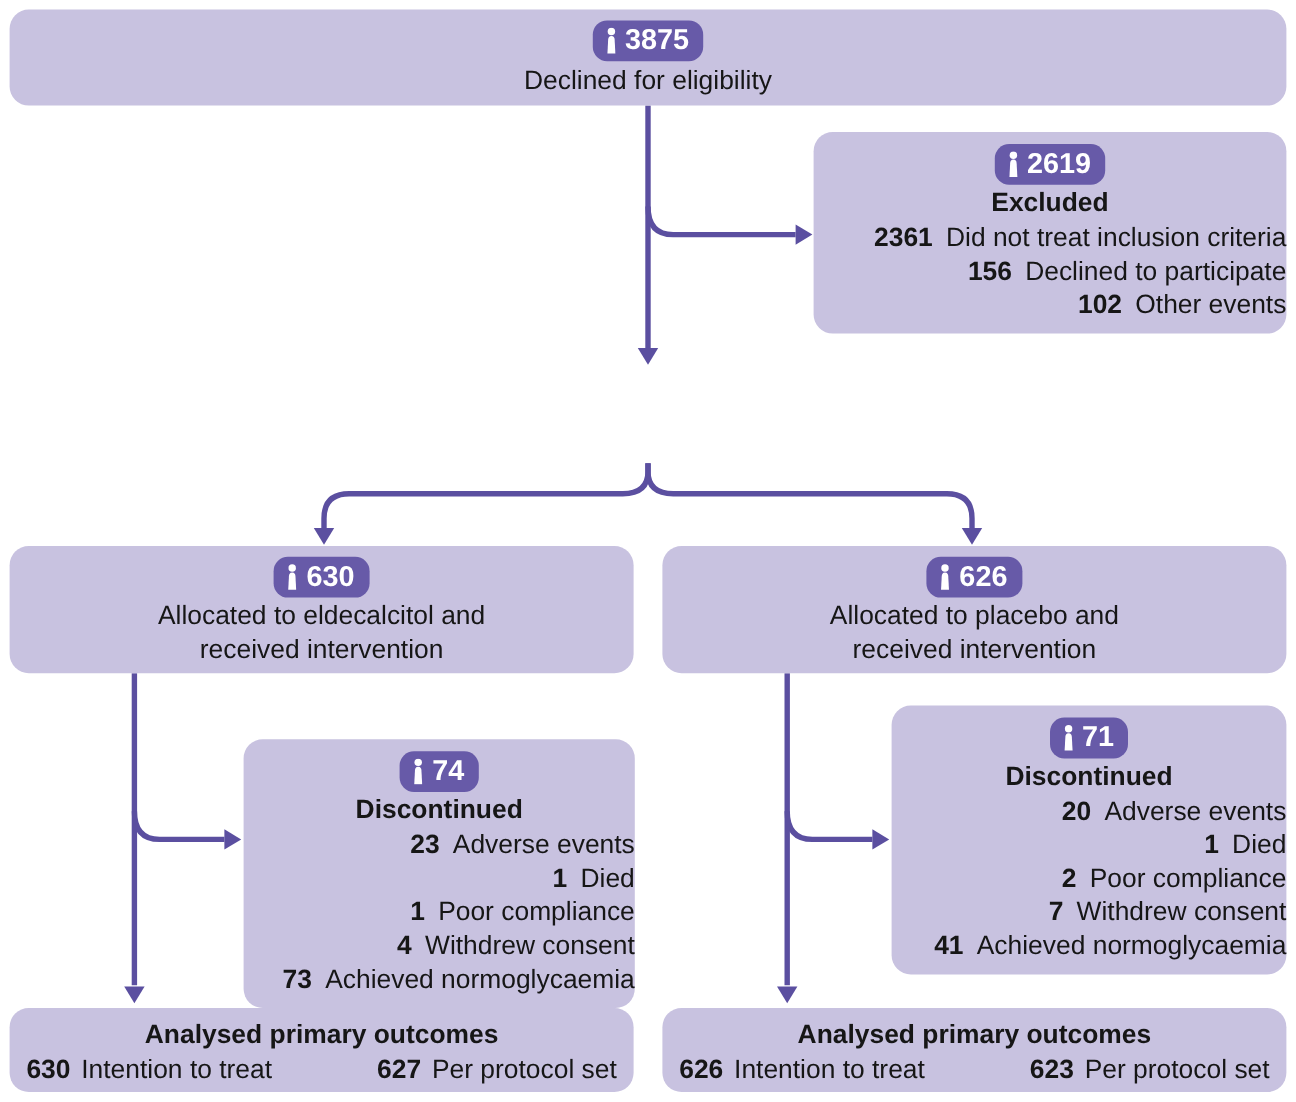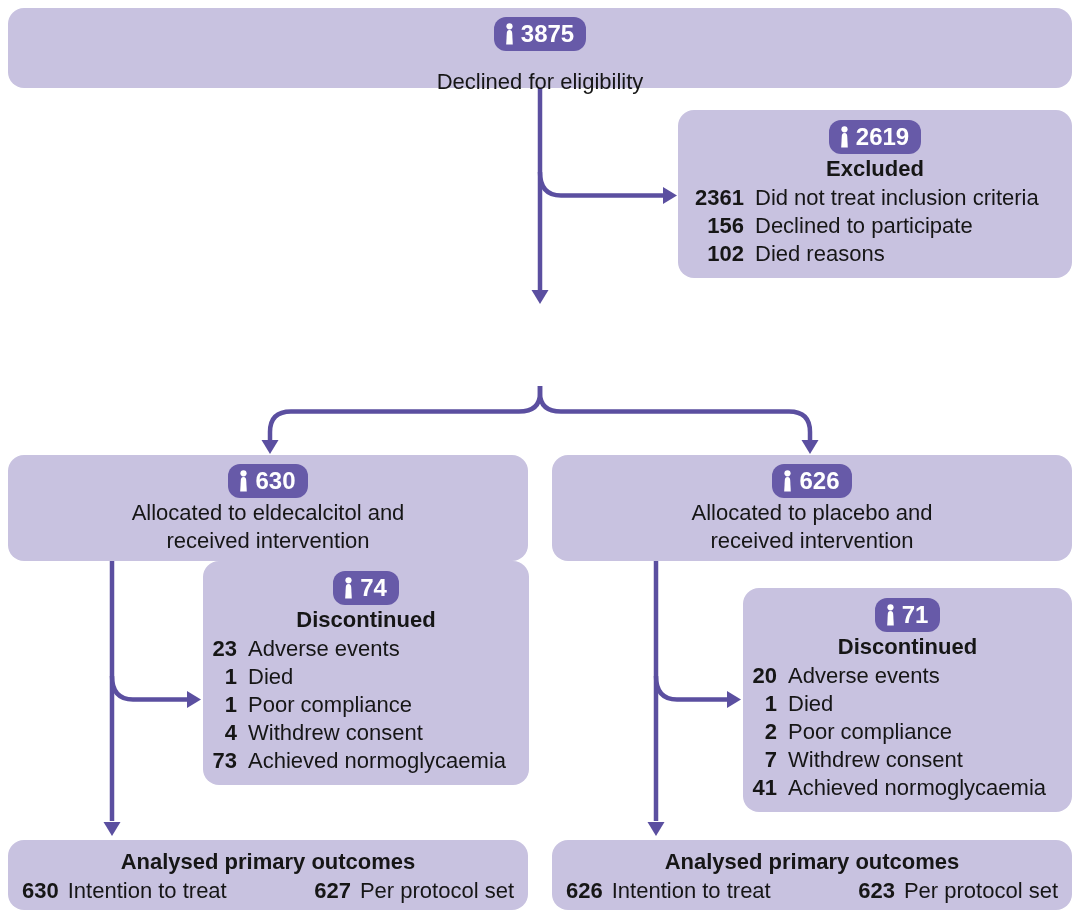--- a/index.html
+++ b/index.html
@@ -15,34 +15,34 @@
   #canvas{position:relative;width:1080px;height:918px;background:var(--page-bg);overflow:hidden;}
   #connectors{position:absolute;left:0;top:0;pointer-events:none;}
   .box{position:absolute;background:var(--box-bg);border-radius:16px;box-sizing:border-box;}
   .center-col{display:flex;flex-direction:column;align-items:center;}
   .badge{display:inline-flex;align-items:center;gap:6px;background:var(--badge-bg);
          color:var(--badge-text);font-weight:bold;font-size:24px;line-height:26px;
          padding:4px 12px 4px 10px;border-radius:12px;}
   .badge svg{display:block;}
   .label{font-size:22px;line-height:27px;text-align:center;}
   .title{font-size:22px;line-height:30px;font-weight:bold;text-align:center;}
-  .rows{display:flex;flex-direction:column;align-self:stretch;}
+  .rows{display:flex;flex-direction:column;align-self:stretch;align-items:flex-end;}
   .row{display:flex;align-items:baseline;font-size:22px;line-height:28px;}
   .row .num{font-weight:bold;text-align:right;flex:none;}
   .row .lbl{margin-left:11px;white-space:nowrap;}
   .excluded-rows .num{width:66px;}
   .discont-rows .num{width:34px;}
   .outcome-row{display:flex;justify-content:space-between;align-self:stretch;
                padding:0 14px;font-size:22px;line-height:28px;}
   .outcome-item{display:flex;align-items:baseline;}
   .outcome-item .num{font-weight:bold;margin-right:9px;}
   
   .pad-sm{padding-top:9px;}
   .pad-md{padding-top:10px;}
-  .gap-3{row-gap:17px;}
+  .gap-3{row-gap:2px;}
   .gap-1{row-gap:1px;}
 </style>
 </head>
 <body>
 
 <div id="canvas">
 
   <svg id="connectors" width="1080" height="918" viewBox="0 0 1080 918">
     <g stroke="var(--arrow)" stroke-width="4.5" fill="none">
 
@@ -95,21 +95,21 @@
       <div class="row">
         <span class="num">2361</span>
         <span class="lbl">Did not treat inclusion criteria</span>
       </div>
       <div class="row">
         <span class="num">156</span>
         <span class="lbl">Declined to participate</span>
       </div>
       <div class="row">
         <span class="num">102</span>
-        <span class="lbl">Died reasons</span>
+        <span class="lbl">Other events</span>
       </div>
     </div>
   </div>
 
 
   <div class="box center-col pad-sm gap-1" style="left:8px;top:455px;width:520px;height:106px;">
     <div class="badge">
       <svg width="11" height="22" viewBox="0 0 10 22">
         <circle cx="5" cy="3.3" r="3.1" fill="#fff"></circle>
         <path d="M5 7 C2.9 7 2.4 8.6 2.3 10 L1.7 21.5 L8.3 21.5 L7.7 10 C7.6 8.6 7.1 7 5 7 Z" fill="#fff"></path>
@@ -125,21 +125,21 @@
       <svg width="11" height="22" viewBox="0 0 10 22">
         <circle cx="5" cy="3.3" r="3.1" fill="#fff"></circle>
         <path d="M5 7 C2.9 7 2.4 8.6 2.3 10 L1.7 21.5 L8.3 21.5 L7.7 10 C7.6 8.6 7.1 7 5 7 Z" fill="#fff"></path>
       </svg>
       <span>626</span>
     </div>
     <div class="label">Allocated to placebo and</div>
     <div class="label">received intervention</div>
   </div>
 
-  <div class="box center-col pad-md" style="left:203px;top:561px;width:326px;height:224px;">
+  <div class="box center-col pad-md" style="left:203px;top:616px;width:326px;height:224px;">
     <div class="badge">
       <svg width="11" height="22" viewBox="0 0 10 22">
         <circle cx="5" cy="3.3" r="3.1" fill="#fff"></circle>
         <path d="M5 7 C2.9 7 2.4 8.6 2.3 10 L1.7 21.5 L8.3 21.5 L7.7 10 C7.6 8.6 7.1 7 5 7 Z" fill="#fff"></path>
       </svg>
       <span>74</span>
     </div>
     <div class="title">Discontinued</div>
     <div class="rows discont-rows">
       <div class="row">

